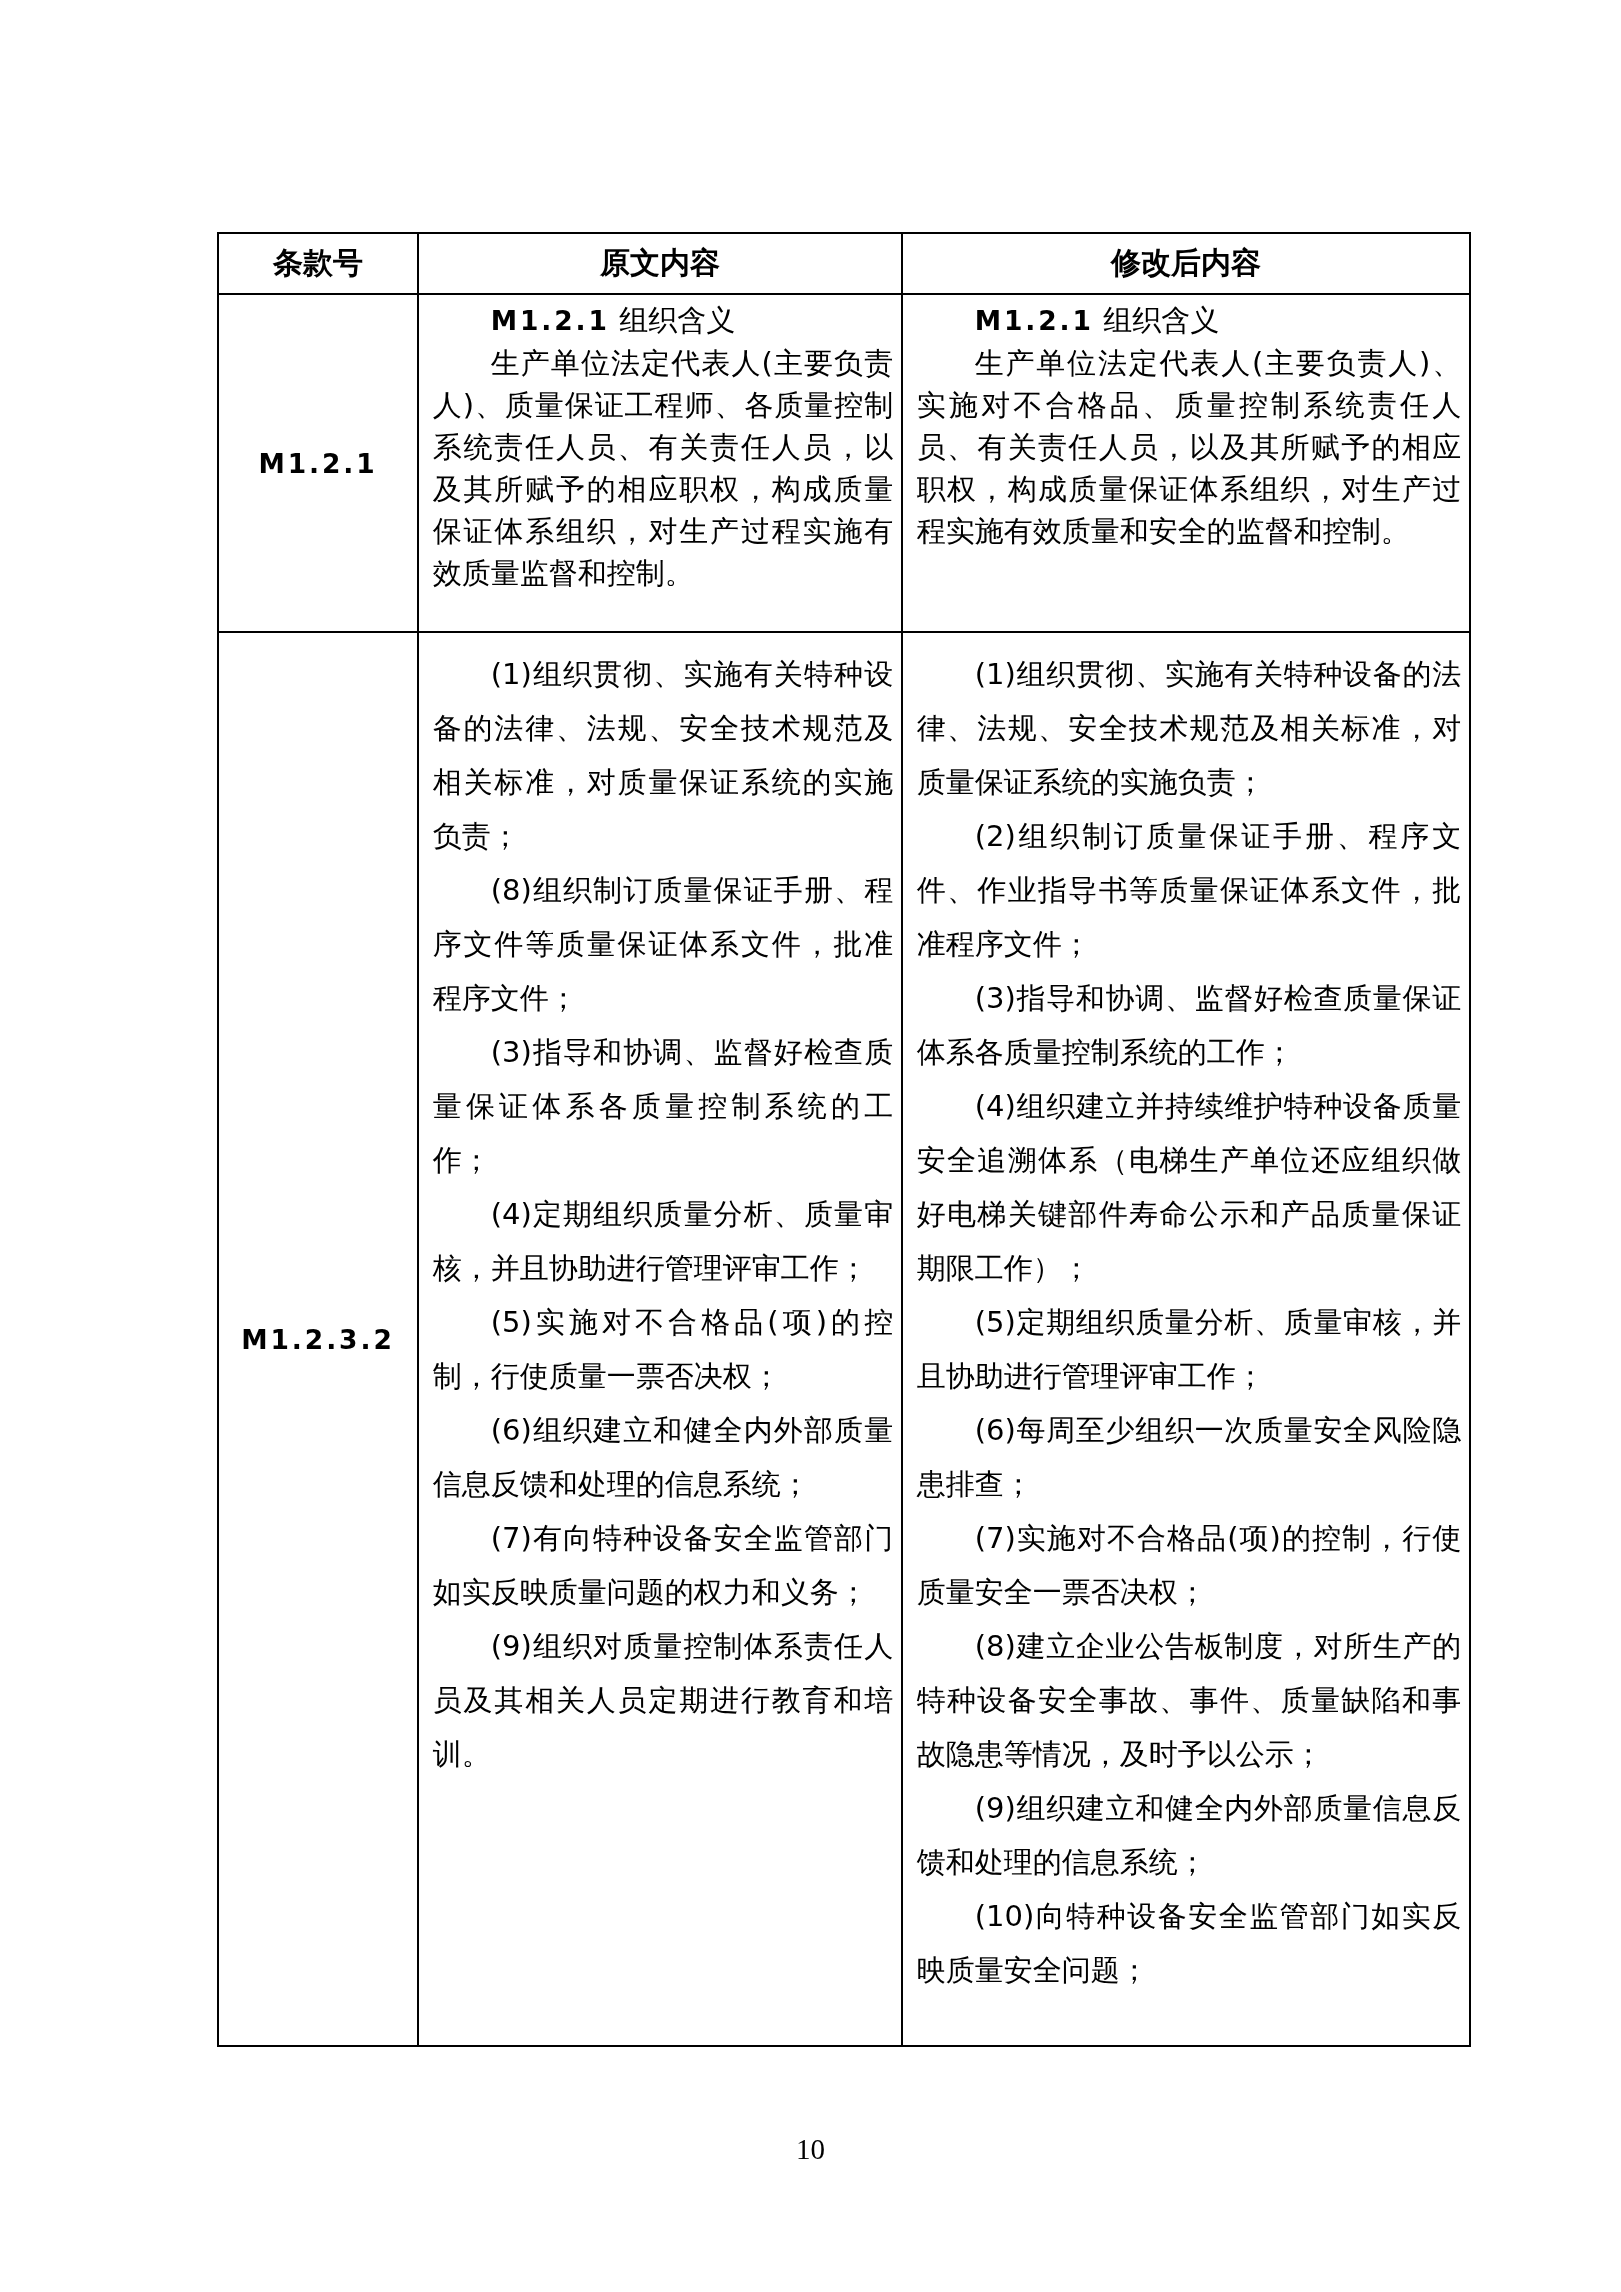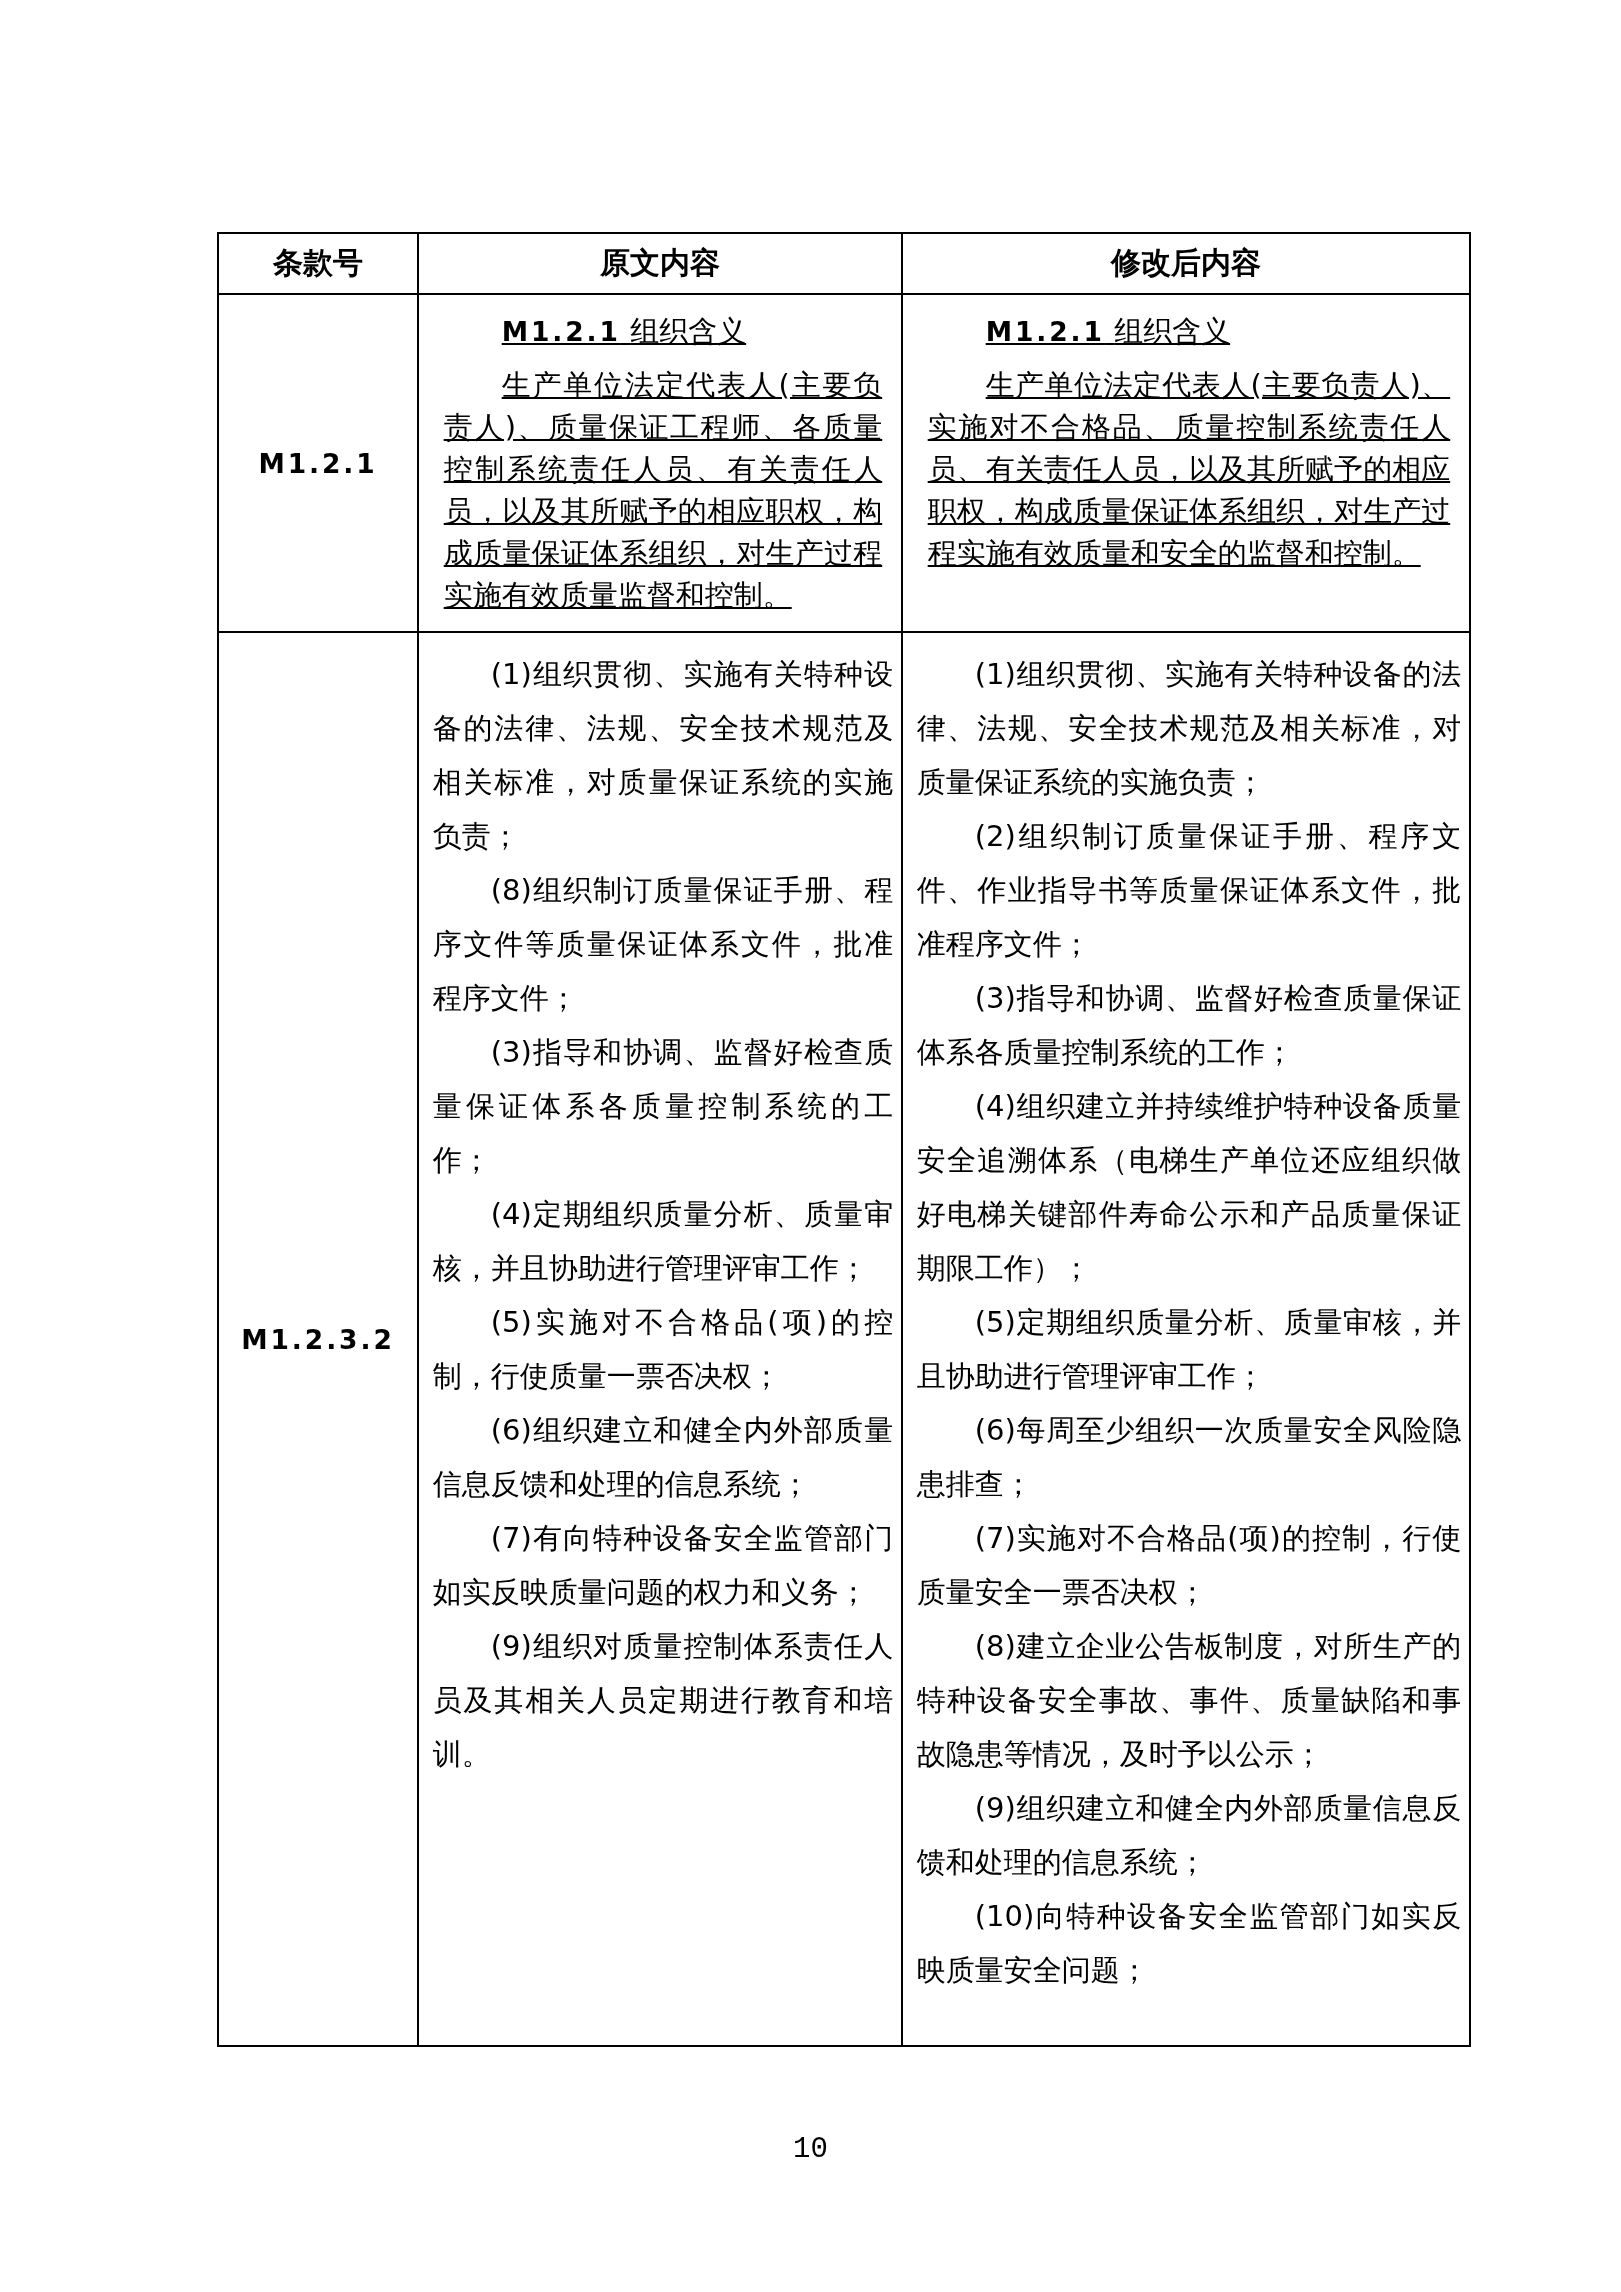--- a/index.html
+++ b/index.html
@@ -56,23 +56,22 @@
       letter-spacing: 2.9px;
       font-family: "DejaVu Sans", sans-serif;
     }
     .cell-inner {
       padding: 3.9px 7.8px 0 13.7px;
       font-size: 29px;
       word-break: break-all;
       text-align: justify;
     }
     .row1 .cell-inner p {
-      margin: 11px;
+      margin: 0;
       line-height: 42px;
-      text-decoration: underline;
     }
     .row2 .cell-inner {
       padding-top: 5.9px;
       margin-top: 8px;
     }
     .row2 .cell-inner p {
       margin: 0;
       line-height: 54px;
     }
     .indent { text-indent: 2em; }
@@ -83,21 +82,21 @@
       font-weight: bold;
       letter-spacing: 2.9px;
       font-size: 26.5px;
     }
     .page-number {
       position: absolute;
       left: 0;
       width: 1621px;
       top: 2133px;
       text-align: center;
-      font-family: Liberation Mono, monospace;
+      font-family: Liberation Serif, serif;
       font-size: 29px;
     }
   </style>
 </head>
 <body>
 
 <div class="page">
   <table class="cmp">
     <colgroup>
       <col class="c1">

